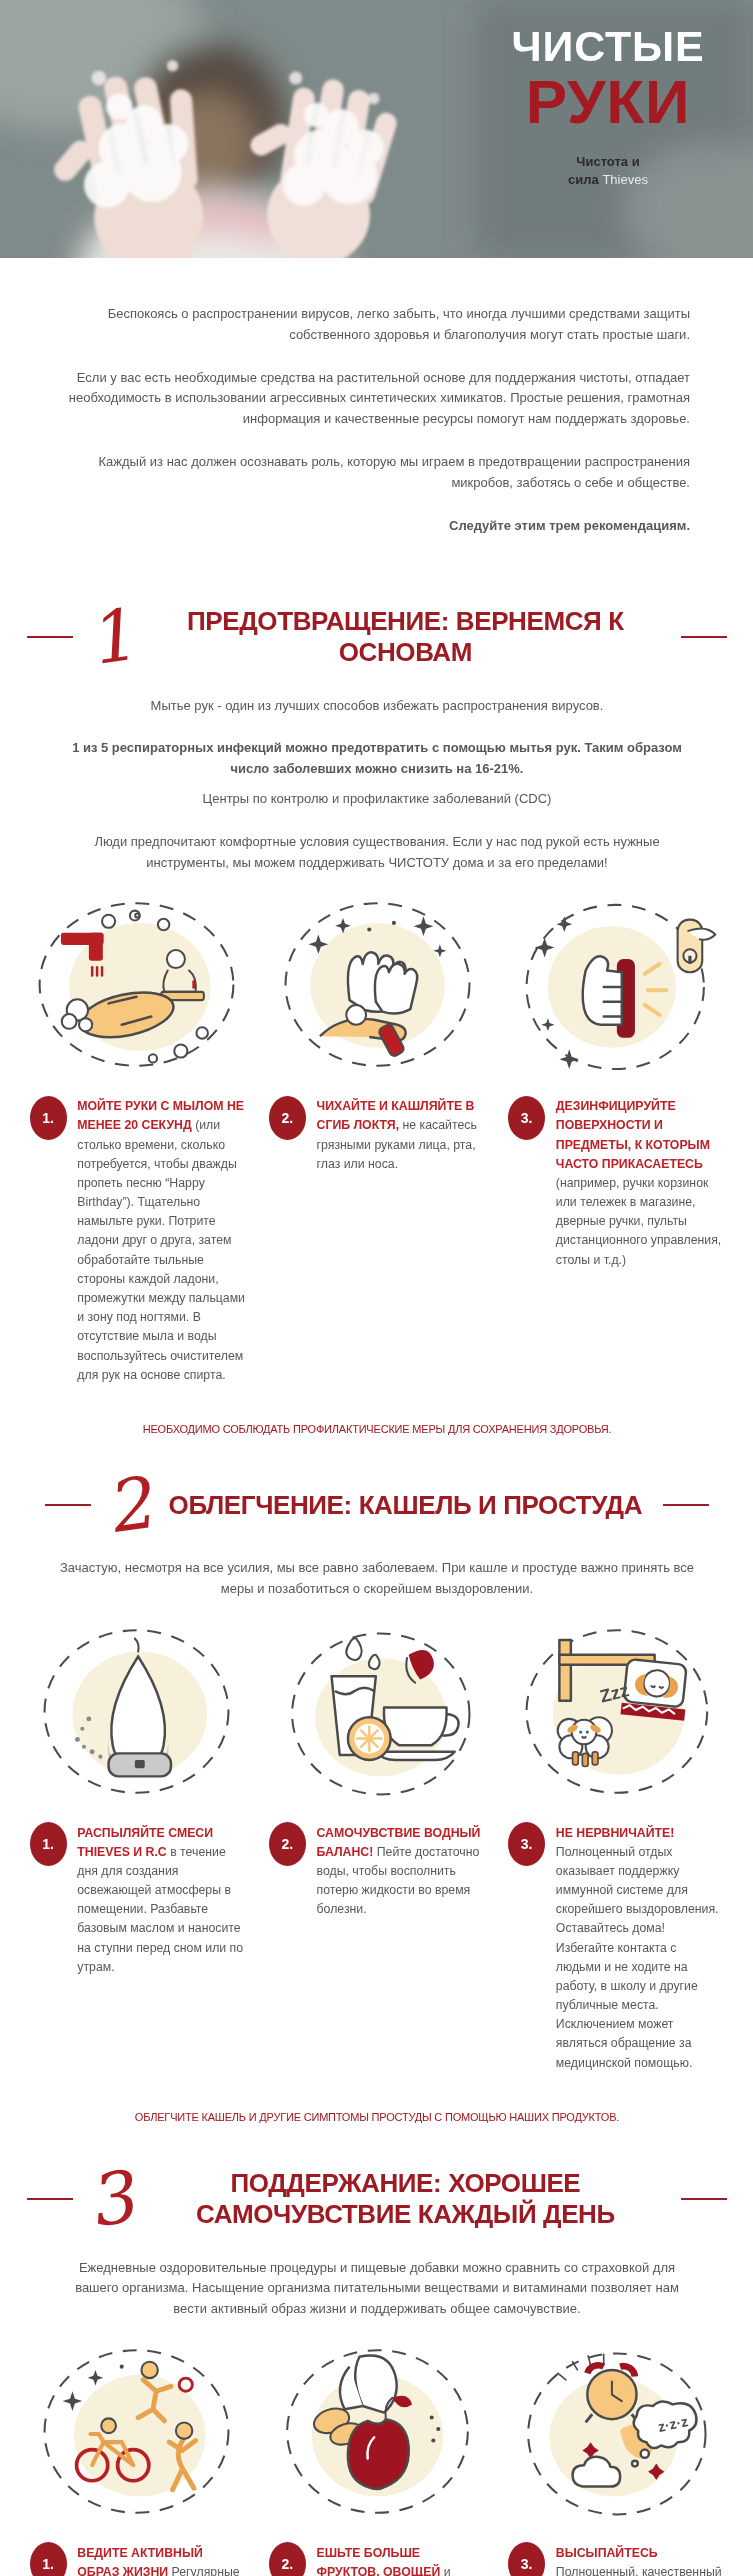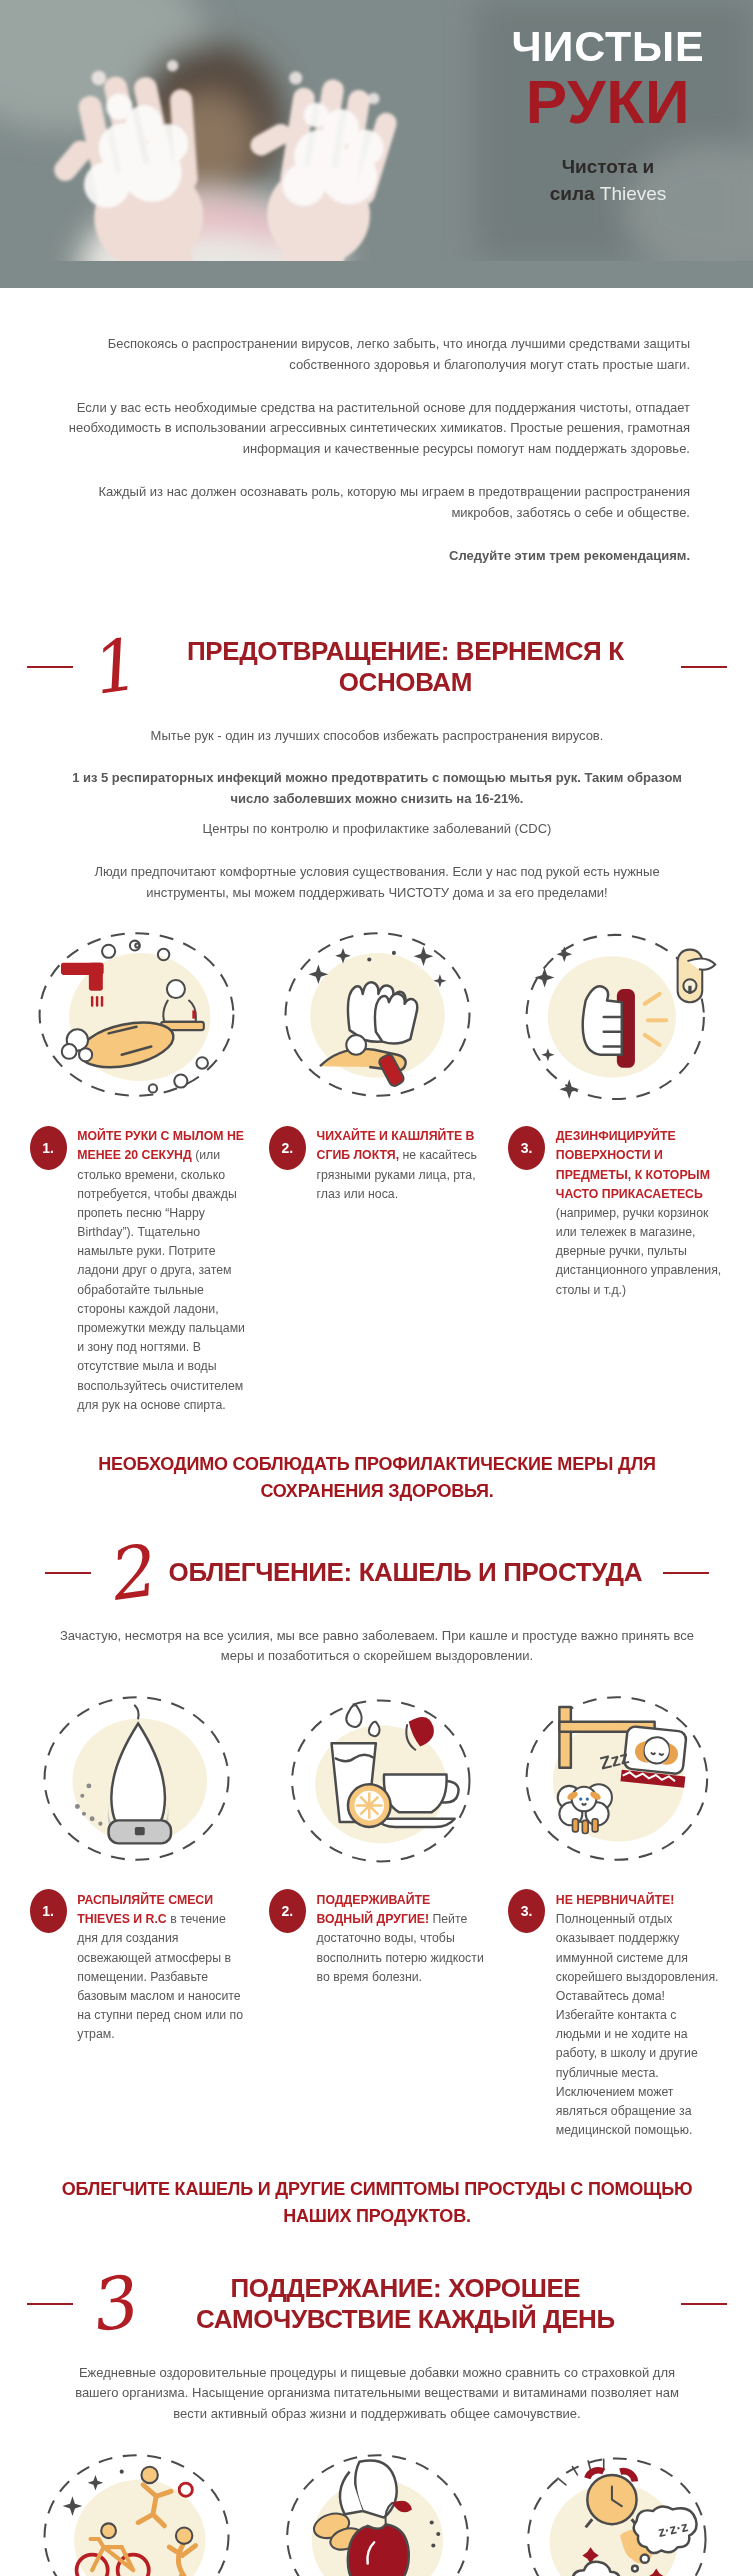--- a/index.html
+++ b/index.html
@@ -1,25 +1,25 @@
 <!DOCTYPE html>
 <html style="font-size:13px"><head>
 <meta charset="utf-8">
 <style>
   html,body{margin:0;padding:0;background:#ffffff;}
   body{width:754px;font-family:"Liberation Sans",sans-serif;color:#58585a;-webkit-font-smoothing:antialiased;}
   .page{width:754px;overflow:hidden;background:#fff;}
 
   
-  .hero{position:relative;height:288px;background:#7f8b8a;overflow:hidden;}
+  .hero{position:relative;height:258px;background:#7f8b8a;overflow:hidden;}
   .hero svg.photo{position:absolute;left:0;top:0;}
   .hero-titles{position:absolute;right:23px;top:24.6px;width:246px;text-align:center;}
   .t1{color:#ffffff;font-size:43px;font-weight:bold;letter-spacing:0.8px;line-height:1;}
   .t2{color:#a31a22;font-size:62px;font-weight:bold;letter-spacing:0.8px;line-height:1;margin-top:3.3px;}
-  .sub{margin-top:19.7px;font-size:19px;font-weight:bold;color:#2d2a28;line-height:1.45;}
+  .sub{margin-top:19.7px;font-size:13px;font-weight:bold;color:#2d2a28;line-height:1.45;}
   .sub .light{color:#e9ecea;font-weight:normal;}
 
   
   .intro{padding:46px 64px 4.9px;text-align:right;}
   .intro p{font-size:13px;line-height:1.6;margin:0 0 22px;}
   .intro p.bold{font-weight:bold;}
 
   
   .step-header{display:flex;align-items:center;justify-content:center;margin-top:43px;}
   .rule{width:46px;height:1.6px;background:#9d1b23;flex:0 0 auto;}
@@ -37,21 +37,21 @@
   .icons-row{display:flex;justify-content:center;gap:23px;margin-top:21.3px;}
   .icon-wrap{width:218px;display:flex;justify-content:center;}
 
   
   .items-row{display:flex;justify-content:center;gap:23px;padding:21.3px 29.6px 0;}
   .item{width:218px;display:flex;gap:10.7px;align-items:flex-start;}
   .badge{flex:0 0 37px;height:44px;border-radius:50%;background:#9d1b23;color:#fff;display:flex;align-items:center;justify-content:center;font-weight:bold;font-size:14px;}
   .item p{margin:1.6px 0 0;font-size:12.3px;line-height:1.56;}
   .hl{color:#be2026;font-weight:bold;}
 
-  .callout{text-align:center;color:#a3161e;font-weight:bold;font-size:18px;margin:36px 46px 0;line-height:1.5;letter-spacing:-0.2px;}
+  .callout{text-align:center;color:#a3161e;font-weight:normal;font-size:11px;margin:36px 46px 0;line-height:1.5;letter-spacing:-0.2px;}
 
   svg .ln{stroke:#4b4b4b;stroke-width:2.5;fill:none;stroke-linecap:round;stroke-linejoin:round;}
   svg text{font-family:"Liberation Sans",sans-serif;}
 </style>
 </head>
 <body>
 
 <div class="page">
 
   <header class="hero">
@@ -352,21 +352,21 @@
       </div>
     </div>
 
     <div class="items-row">
       <div class="item">
         <div class="badge">1.</div>
         <p><span class="hl">РАСПЫЛЯЙТЕ СМЕСИ THIEVES И R.C</span> <span>в течение дня для создания освежающей атмосферы в помещении. Разбавьте базовым маслом и наносите на ступни перед сном или по утрам.</span></p>
       </div>
       <div class="item">
         <div class="badge">2.</div>
-        <p><span class="hl">ПОДДЕРЖИВАЙТЕ ВОДНЫЙ ДРУГИЕ!</span> <span>Пейте достаточно воды, чтобы восполнить потерю жидкости во время болезни.</span></p>
+        <p><span class="hl">САМОЧУВСТВИЕ ВОДНЫЙ БАЛАНС!</span> <span>Пейте достаточно воды, чтобы восполнить потерю жидкости во время болезни.</span></p>
       </div>
       <div class="item">
         <div class="badge">3.</div>
         <p><span class="hl">НЕ НЕРВНИЧАЙТЕ!</span> <span>Полноценный отдых оказывает поддержку иммунной системе для скорейшего выздоровления. Оставайтесь дома! Избегайте контакта с людьми и не ходите на работу, в школу и другие публичные места. Исключением может являться обращение за медицинской помощью.</span></p>
       </div>
     </div>
 
     <div class="callout">ОБЛЕГЧИТЕ КАШЕЛЬ И ДРУГИЕ СИМПТОМЫ ПРОСТУДЫ С ПОМОЩЬЮ НАШИХ ПРОДУКТОВ.</div>
   </section>
 

